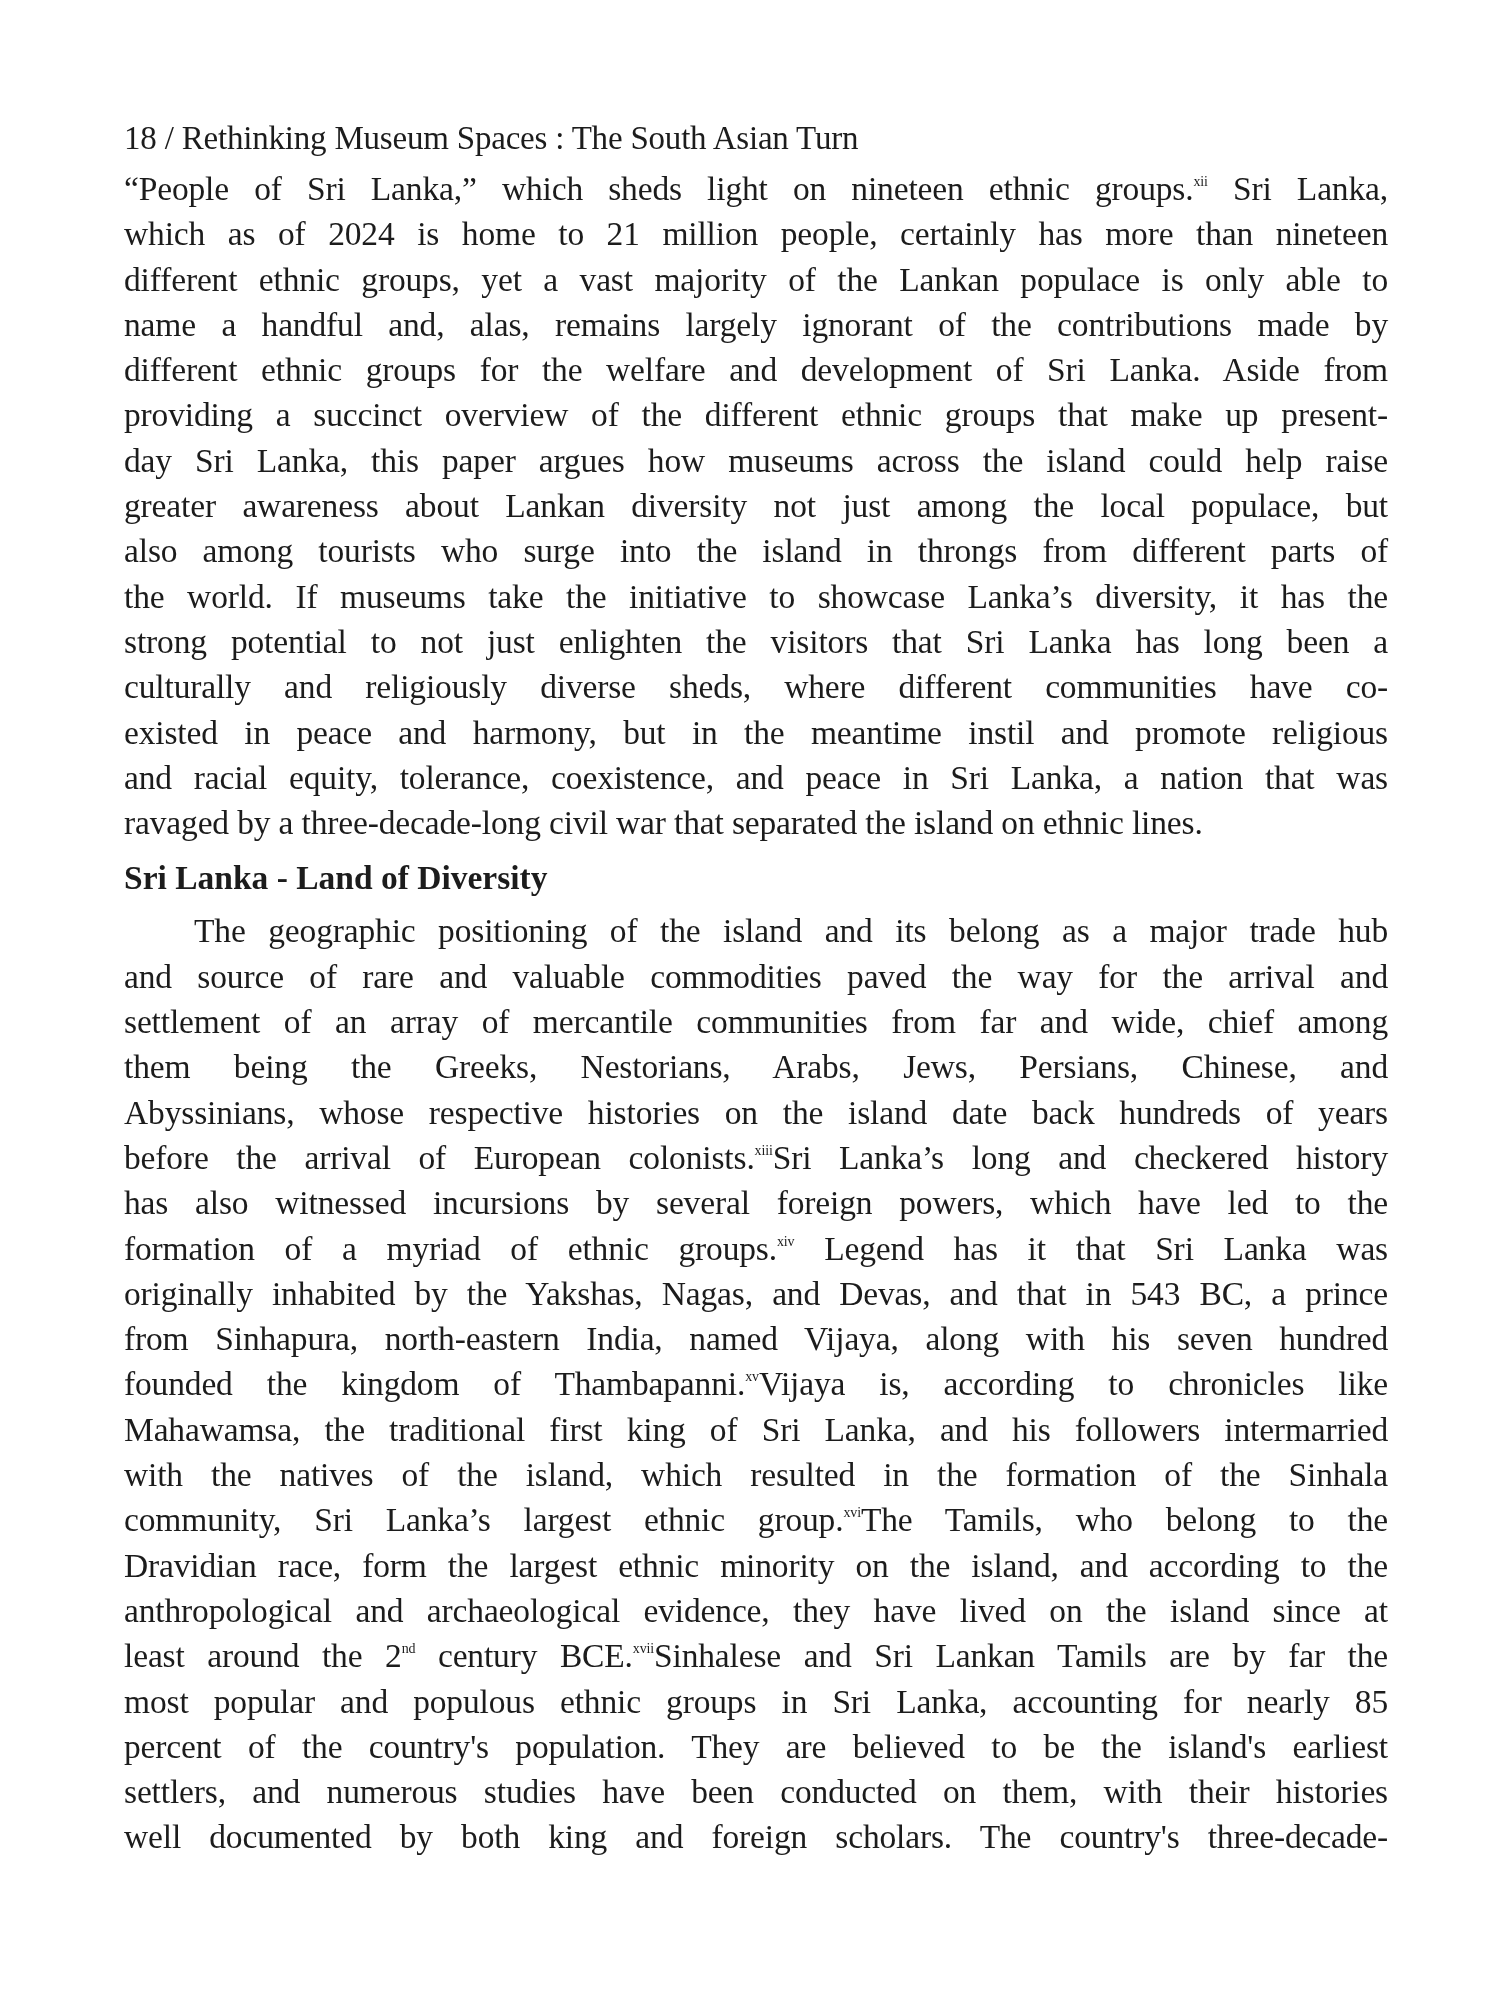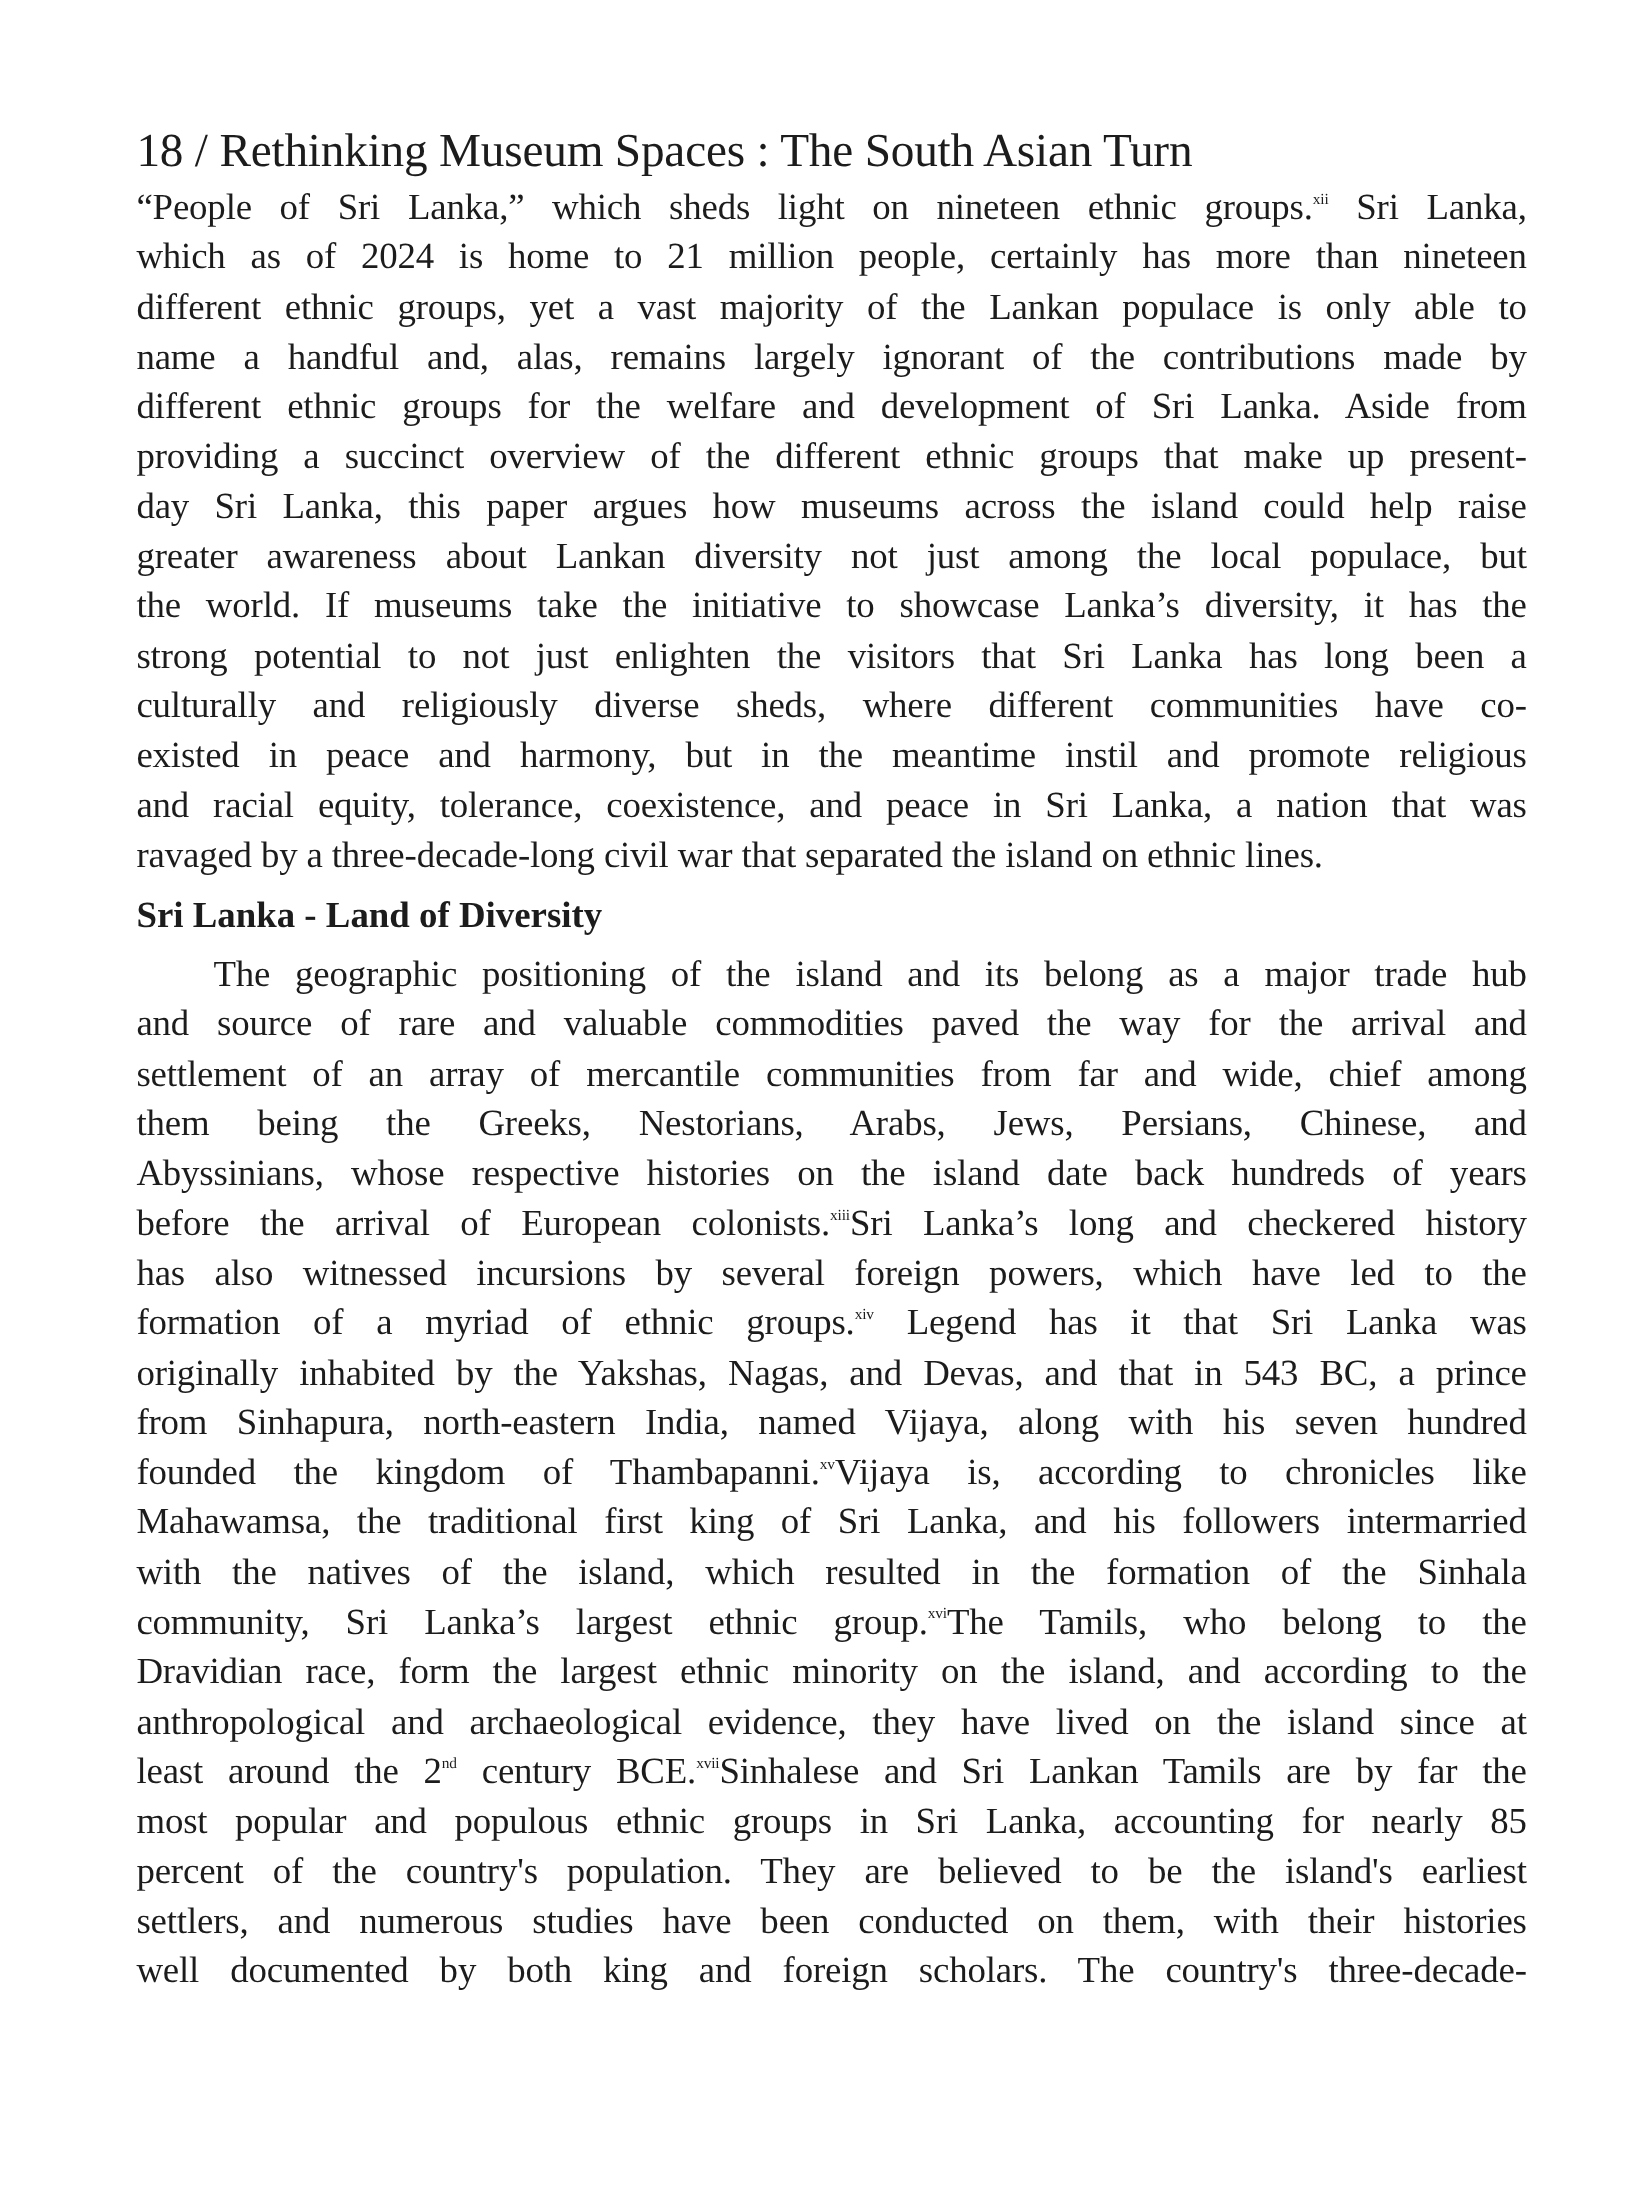--- a/index.html
+++ b/index.html
@@ -2,21 +2,21 @@
 <html><head>
 <meta charset="utf-8">
 <style>
   html, body { margin: 0; padding: 0; background: #ffffff; }
   body { width: 1500px; height: 2000px; position: relative; overflow: hidden; }
   .page {
     position: absolute; left: 124px; top: 118px; width: 1264px;
     font-family: "Liberation Serif", "DejaVu Serif", serif;
     color: #1c1c1c;
   }
-  .running-head { font-size: 43px; line-height: 40px; margin: 0 0 8px 0; letter-spacing: -0.2px; }
+  .running-head { font-size: 33px; line-height: 40px; margin: 0 0 8px 0; letter-spacing: -0.2px; }
   .line {
     font-size: 33.5px; line-height: 45.3px; height: 45.3px;
     text-align: justify; text-align-last: justify;
     white-space: nowrap; overflow: visible;
     letter-spacing: -0.15px;
   }
   .line.last { text-align-last: left; }
   .line.indent { padding-left: 70px; }
   .heading { font-size: 33.5px; font-weight: bold; line-height: 45px; margin: 10px 0 8px 0; }
   sup { font-size: 14px; line-height: 0; vertical-align: 14px; }
@@ -29,20 +29,21 @@
   <div class="running-head">18 / Rethinking Museum Spaces : The South Asian Turn</div>
   <div id="p1" class="p1">
       <div class="line"><span>“People of Sri Lanka,” which sheds light on nineteen ethnic groups.</span><sup>xii</sup><span> Sri Lanka,</span></div>
       <div class="line"><span>which as of 2024 is home to 21 million people, certainly has more than nineteen</span></div>
       <div class="line"><span>different ethnic groups, yet a vast majority of the Lankan populace is only able to</span></div>
       <div class="line"><span>name a handful and, alas, remains largely ignorant of the contributions made by</span></div>
       <div class="line"><span>different ethnic groups for the welfare and development of Sri Lanka. Aside from</span></div>
       <div class="line"><span>providing a succinct overview of the different ethnic groups that make up present-</span></div>
       <div class="line"><span>day Sri Lanka, this paper argues how museums across the island could help raise</span></div>
       <div class="line"><span>greater awareness about Lankan diversity not just among the local populace, but</span></div>
+      <div class="line"><span>also among tourists who surge into the island in throngs from different parts of</span></div>
       <div class="line"><span>the world. If museums take the initiative to showcase Lanka’s diversity, it has the</span></div>
       <div class="line"><span>strong potential to not just enlighten the visitors that Sri Lanka has long been a</span></div>
       <div class="line"><span>culturally and religiously diverse sheds, where different communities have co-</span></div>
       <div class="line"><span>existed in peace and harmony, but in the meantime instil and promote religious</span></div>
       <div class="line"><span>and racial equity, tolerance, coexistence, and peace in Sri Lanka, a nation that was</span></div>
       <div class="line last"><span>ravaged by a three-decade-long civil war that separated the island on ethnic lines.</span></div>
     </div>
   <div class="heading">Sri Lanka - Land of Diversity</div>
   <div id="p2">
       <div class="line indent"><span>The geographic positioning of the island and its belong as a major trade hub</span></div>

